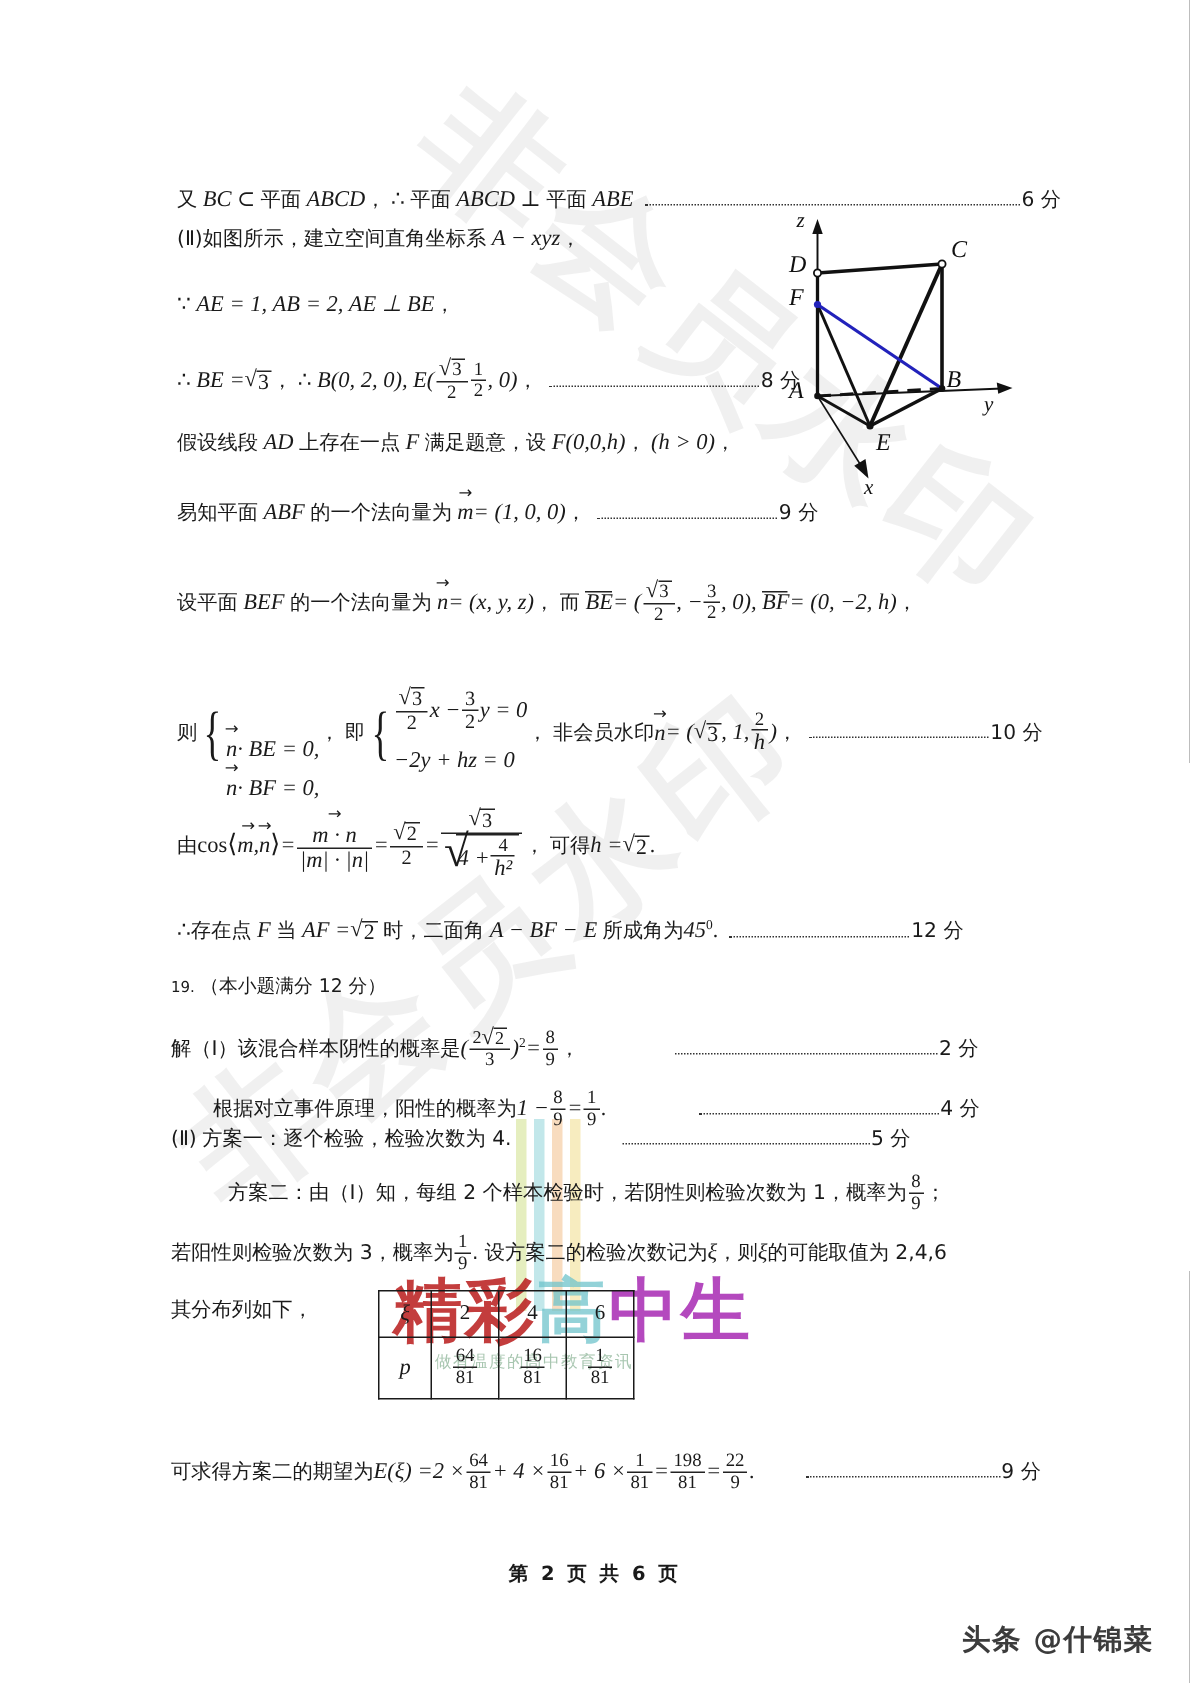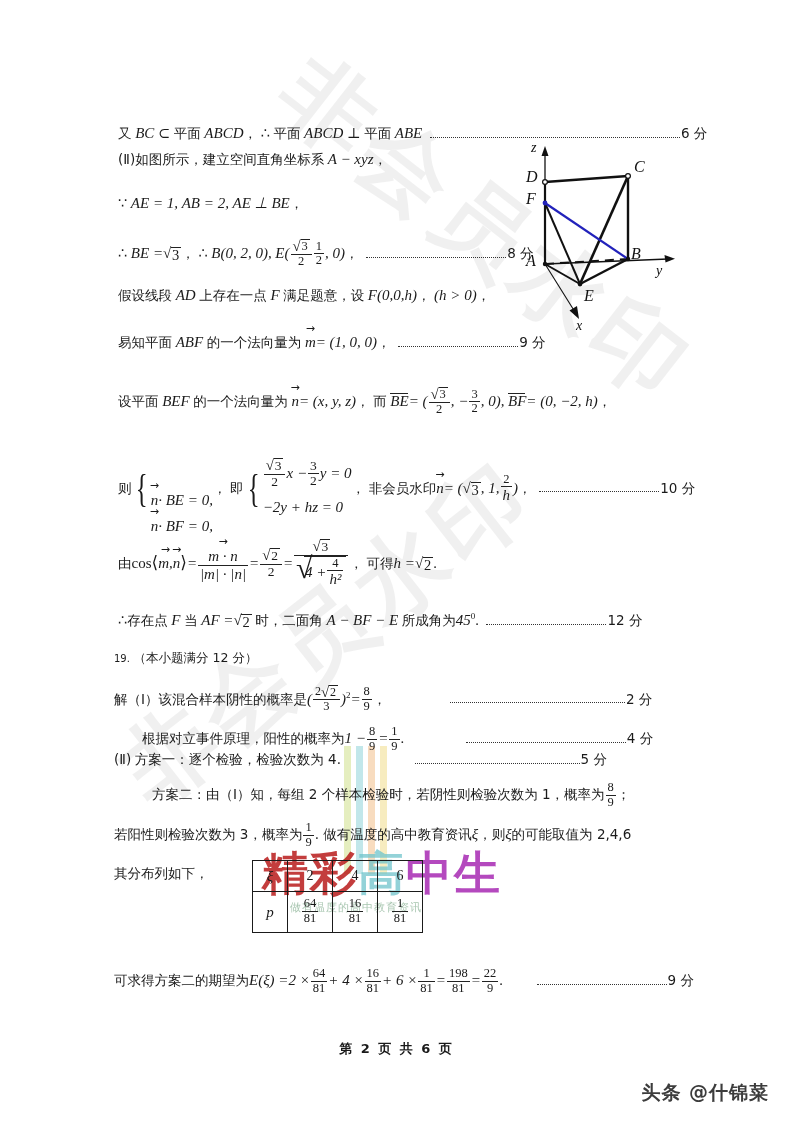--- a/index.html
+++ b/index.html
@@ -344,21 +344,21 @@
       <span class="cn">(Ⅱ)</span>
       <span class="cn">方案一：逐个检验，检验次数为 4.</span>
       <span class="dots" style="width:165px; margin-left:70px;"></span><span class="score">5 分</span>
     </div>
 
     <div class="line" style="left:152px; top:782px;">
       <span class="cn">方案二：由（Ⅰ）知，每组 2 个样本检验时，若阴性则检验次数为 1，概率为</span><span class="frac"><span class="num">8</span><span class="den">9</span></span><span class="cn">；</span>
     </div>
 
     <div class="line" style="left:114px; top:822px;">
-      <span class="cn">若阳性则检验次数为 3，概率为</span><span class="frac"><span class="num">1</span><span class="den">9</span></span><span class="cn">. 做有温度的高中教育资讯</span><i class="v">ξ</i><span class="cn">，则</span><i class="v">ξ</i><span class="cn">的可能取值为 2,4,6</span>
+      <span class="cn">若阳性则检验次数为 3，概率为</span><span class="frac"><span class="num">1</span><span class="den">9</span></span><span class="cn">. 设方案二的检验次数记为</span><i class="v">ξ</i><span class="cn">，则</span><i class="v">ξ</i><span class="cn">的可能取值为 2,4,6</span>
     </div>
 
     <div class="line" style="left:114px; top:866px;">
       <span class="cn">其分布列如下，</span>
     </div>
 
     <table class="dist-table" style="left:252px; top:860px;">
       <tbody>
           <tr>
         <td class="hcell"><i class="v">ξ</i></td>

